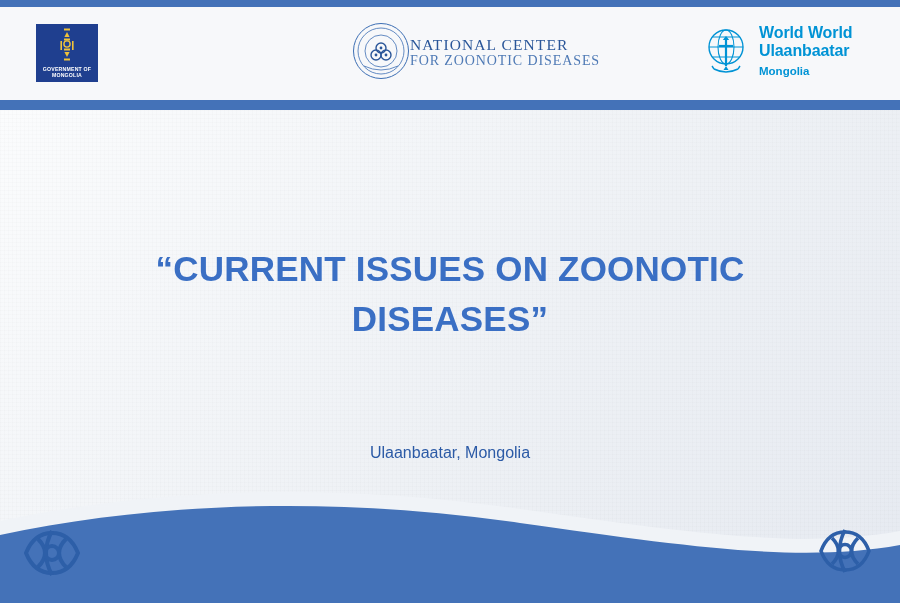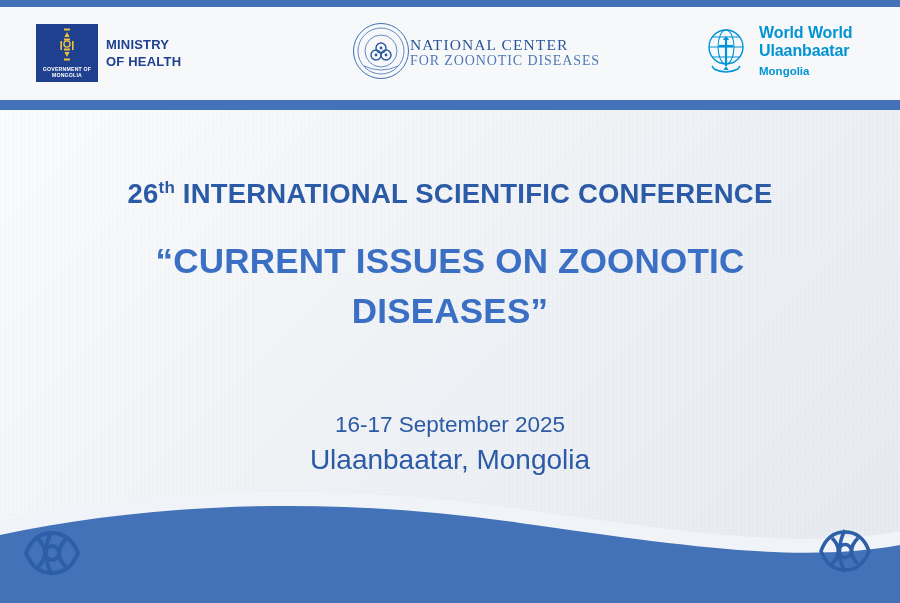--- a/index.html
+++ b/index.html
@@ -173,21 +173,21 @@
     font-weight: bold;
     letter-spacing: 0.2px;
   }
   .title-line1 sup {
     font-size: 17px;
     vertical-align: super;
   }
   .title-main {
     position: absolute;
     left: 60px;
-    top: 236px;
+    top: 244px;
     width: 780px;
     text-align: center;
     color: #3a6fc4;
     font-size: 35px;
     font-weight: bold;
     line-height: 50px;
     letter-spacing: 0.2px;
   }
   .event-date {
     position: absolute;
@@ -198,21 +198,21 @@
     color: #2b5aa6;
     font-size: 22.5px;
   }
   .event-place {
     position: absolute;
     left: 0;
     top: 444px;
     width: 900px;
     text-align: center;
     color: #2b5aa6;
-    font-size: 28px;
+    font-size: 16px;
   }
 
   
   .bottom-wave {
     position: absolute;
     left: 0;
     bottom: 0;
     width: 900px;
     height: 140px;
   }
@@ -249,24 +249,20 @@
         <rect x="7" y="20.5" width="6" height="2" fill="#f0c23a"></rect>
         <polygon points="10,29 7.4,24 12.6,24" fill="#f0c23a"></polygon>
         <rect x="3.4" y="13" width="1.6" height="9" fill="#f0c23a"></rect>
         <rect x="15" y="13" width="1.6" height="9" fill="#f0c23a"></rect>
         <rect x="7" y="30.5" width="6" height="2" fill="#f0c23a"></rect>
       </svg>
       <div class="moh-emblem-caption">
         <span>GOVERNMENT OF</span><br>
         <span>MONGOLIA</span>
       </div>
-    </div>
-    <div class="moh-text">
-      <div>MINISTRY</div>
-      <div>OF HEALTH</div>
     </div>
   </div>
 
   <div class="logo-nczd">
     <svg class="nczd-seal" viewBox="0 0 58 58">
       <circle cx="29" cy="29" r="27.5" fill="none" stroke="#3d6fb4" stroke-width="1"></circle>
       <circle cx="29" cy="29" r="23" fill="none" stroke="#3d6fb4" stroke-width="0.8"></circle>
       <circle cx="29" cy="29" r="16" fill="none" stroke="#3d6fb4" stroke-width="0.8"></circle>
       <circle cx="29" cy="26" r="5" fill="none" stroke="#2a5699" stroke-width="1.4"></circle>
       <circle cx="24" cy="33" r="5" fill="none" stroke="#2a5699" stroke-width="1.4"></circle>
@@ -301,27 +297,23 @@
       <div class="who-name">World World</div>
       <div class="who-name">Ulaanbaatar</div>
       <div class="who-country">Mongolia</div>
     </div>
   </div>
 
   <div class="header-rule"></div>
 
   <div class="body-area"></div>
 
-  <div class="title-line1">
-    <span>26</span><sup>th</sup><span> INTERNATIONAL SCIENTIFIC CONFERENCE</span>
-  </div>
 
   <div class="title-main">“CURRENT ISSUES ON ZOONOTIC DISEASES”</div>
 
-  <div class="event-date">16-17 September 2025</div>
   <div class="event-place">Ulaanbaatar, Mongolia</div>
 
   <svg class="bottom-wave" viewBox="0 0 900 140" preserveAspectRatio="none">
     <path d="M0,58 C150,26 330,18 520,46 C690,70 800,86 900,68 L900,140 L0,140 Z" fill="#f0f3f7"></path>
     <path d="M0,72 C150,40 330,32 520,60 C690,84 800,100 900,82 L900,140 L0,140 Z" fill="#4472b8"></path>
   </svg>
 
   <svg class="knot-left" viewBox="0 0 72 60">
     <g fill="none" stroke="#2d5fa8" stroke-width="4">
       <path d="M10 30 q8 -20 26 -20 q18 0 26 20 q-8 20 -26 20 q-18 0 -26 -20 z"></path>

